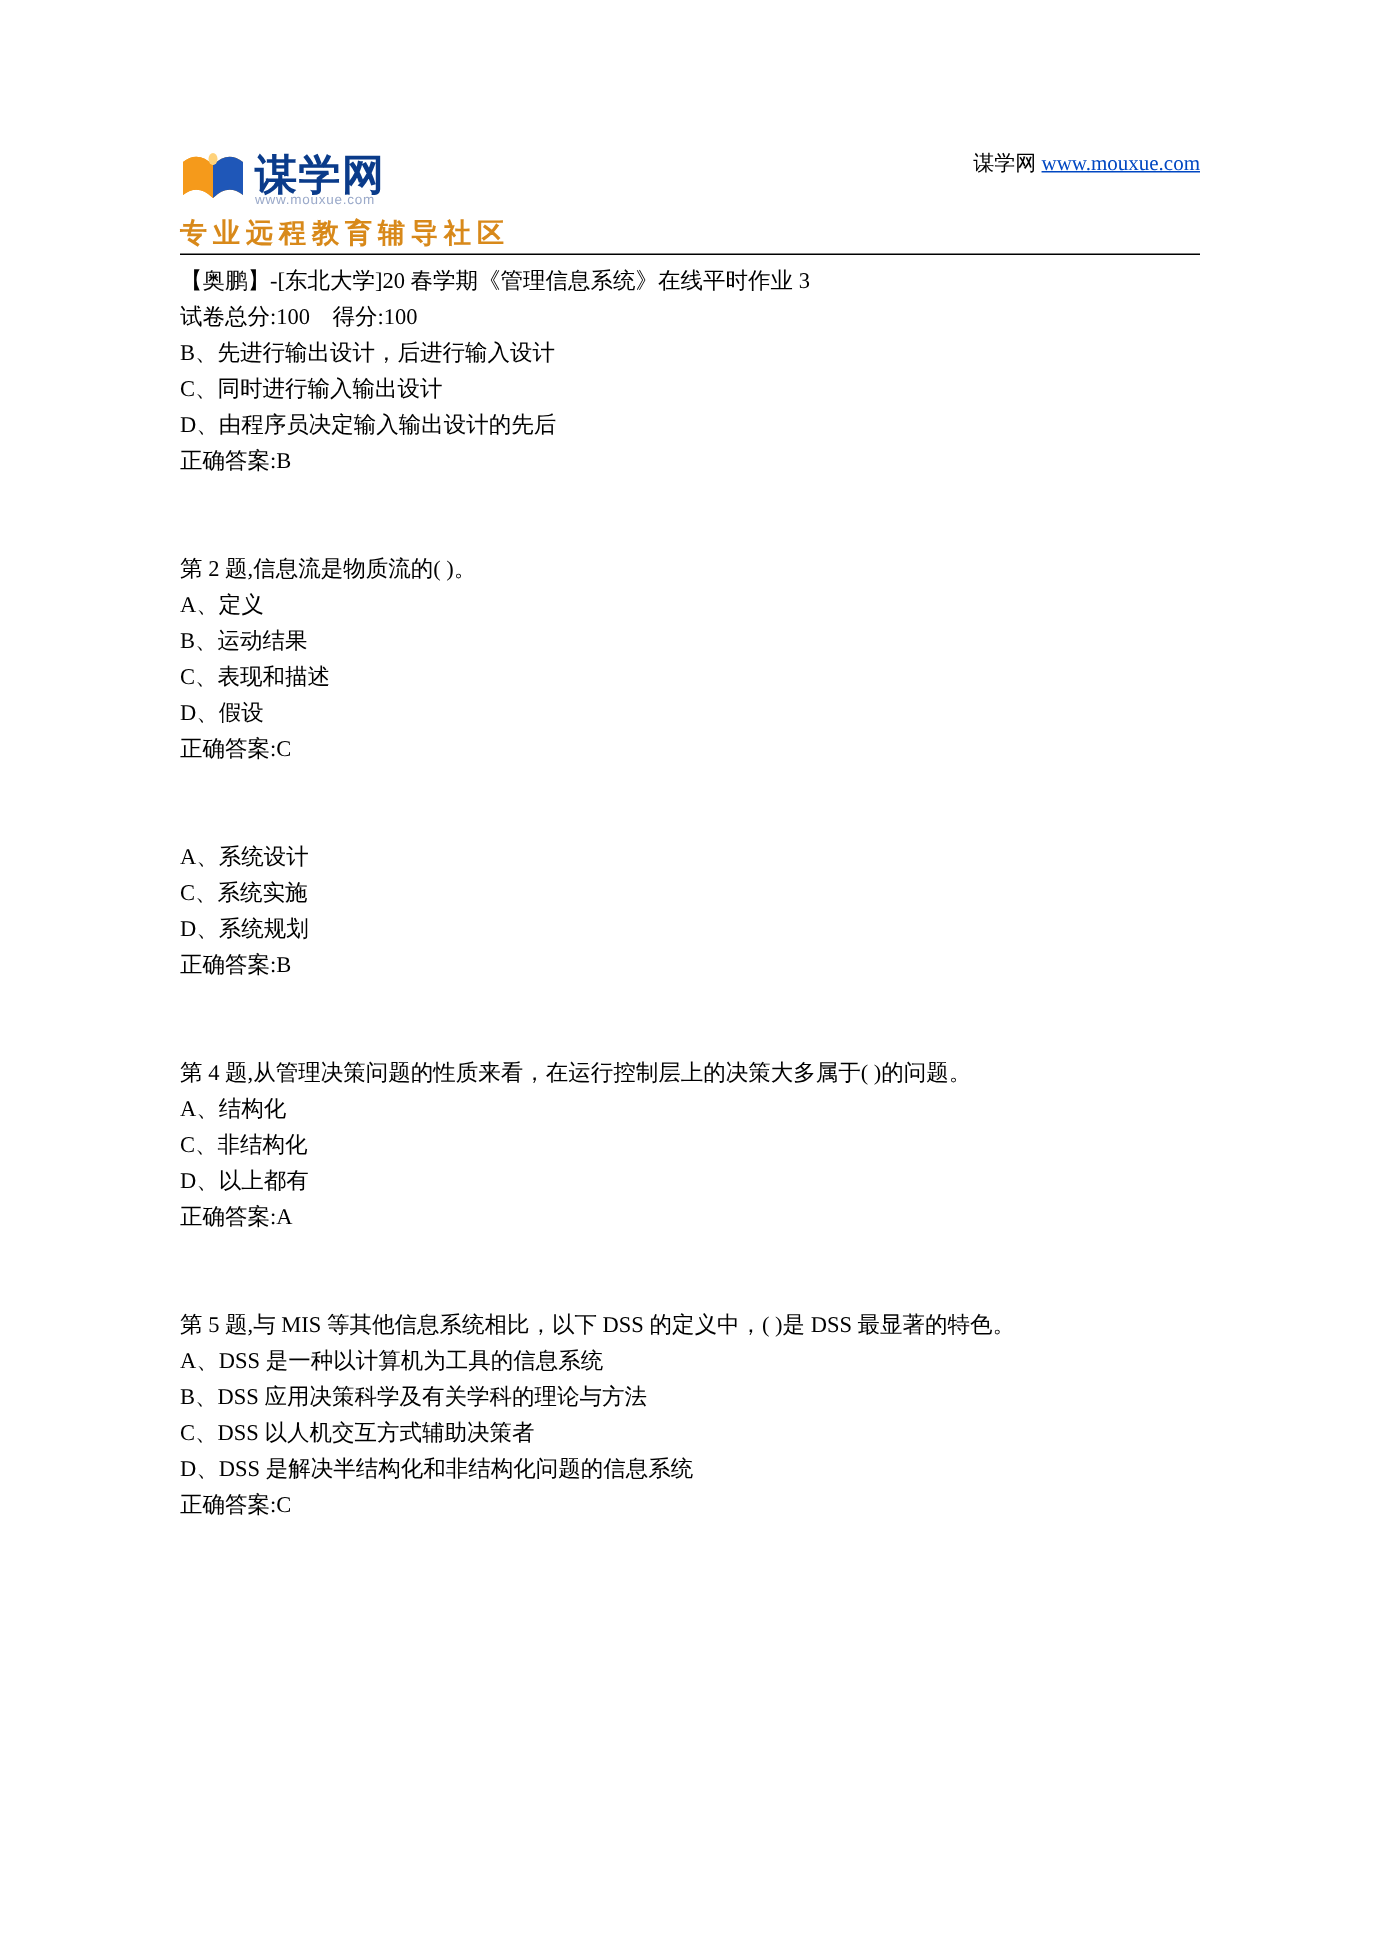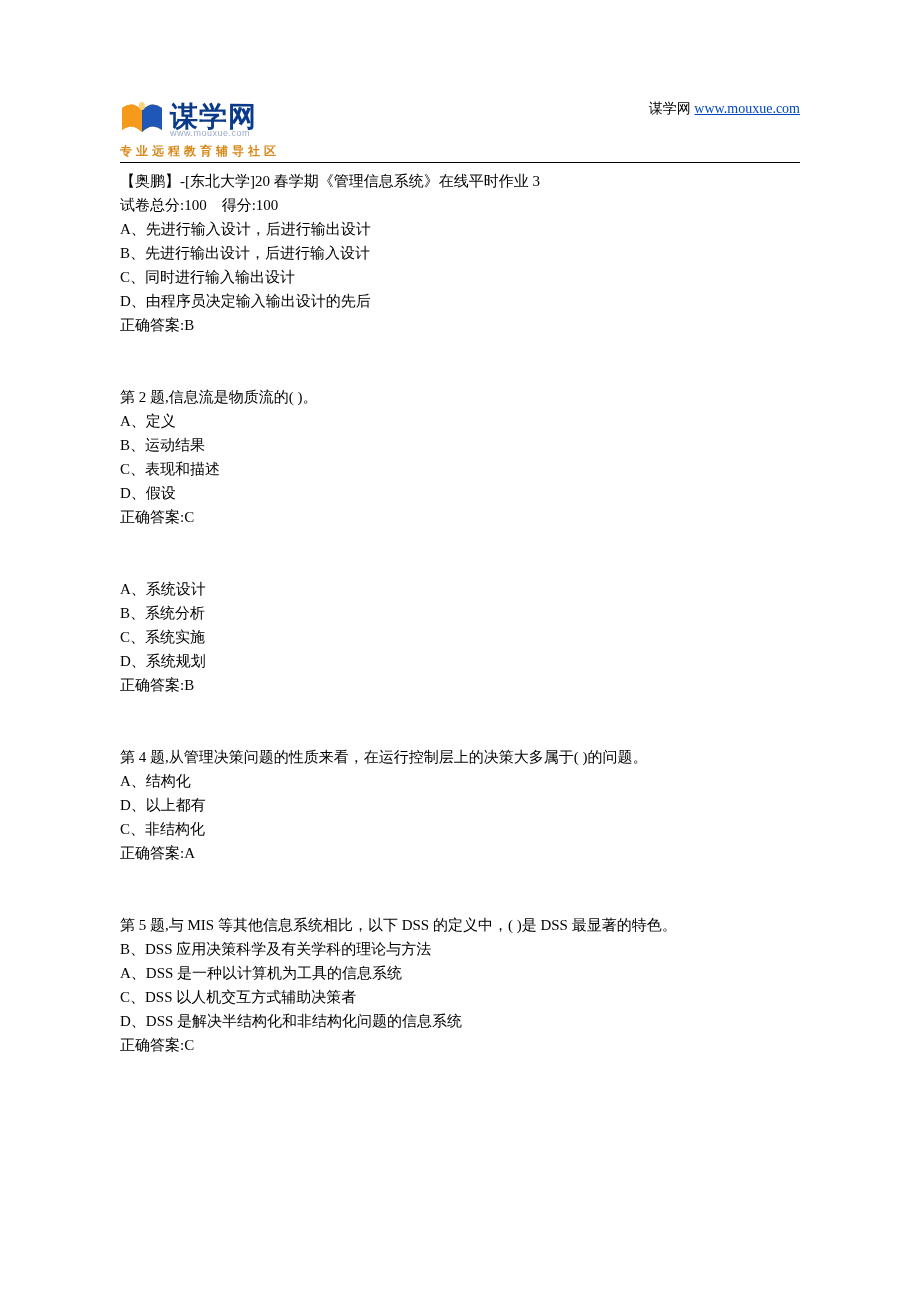--- a/index.html
+++ b/index.html
@@ -50,21 +50,21 @@
     }
     .logo-url {
       font-family: Arial, sans-serif;
       font-size: 9px;
       color: #9aa9c9;
       letter-spacing: 0.5px;
       margin-top: -2px;
     }
     .logo-tagline {
       font-family: "SimSun", "宋体", serif;
-      font-size: 12px;
+      font-size: 18px;
       color: #d8891a;
       letter-spacing: 4px;
       margin-top: 3px;
       font-weight: bold;
     }
     .header-right {
       font-size: 14px;
       color: #000;
       padding-bottom: 2px;
     }
@@ -111,54 +111,52 @@
       <span>谋学网</span>
       <a href="#">www.mouxue.com</a>
     </div>
   </div>
 
   <div class="content">
     <p>【奥鹏】-[东北大学]20 春学期《管理信息系统》在线平时作业 3</p>
     <p>试卷总分:100    得分:100</p>
 
     <div class="qblock">
-      <p>A、先进行输入设计，后进行输出设计</p>
       <p>B、先进行输出设计，后进行输入设计</p>
       <p>C、同时进行输入输出设计</p>
       <p>D、由程序员决定输入输出设计的先后</p>
       <p>正确答案:B</p>
     </div>
 
     <div class="qblock">
       <p>第 2 题,信息流是物质流的( )。</p>
       <p>A、定义</p>
       <p>B、运动结果</p>
       <p>C、表现和描述</p>
       <p>D、假设</p>
       <p>正确答案:C</p>
     </div>
 
     <div class="qblock">
       <p>A、系统设计</p>
-      <p>B、系统分析</p>
       <p>C、系统实施</p>
       <p>D、系统规划</p>
       <p>正确答案:B</p>
     </div>
 
     <div class="qblock">
       <p>第 4 题,从管理决策问题的性质来看，在运行控制层上的决策大多属于( )的问题。</p>
       <p>A、结构化</p>
+      <p>C、非结构化</p>
       <p>D、以上都有</p>
-      <p>C、非结构化</p>
       <p>正确答案:A</p>
     </div>
 
     <div class="qblock">
       <p>第 5 题,与 MIS 等其他信息系统相比，以下 DSS 的定义中，( )是 DSS 最显著的特色。</p>
+      <p>A、DSS 是一种以计算机为工具的信息系统</p>
       <p>B、DSS 应用决策科学及有关学科的理论与方法</p>
-      <p>A、DSS 是一种以计算机为工具的信息系统</p>
       <p>C、DSS 以人机交互方式辅助决策者</p>
       <p>D、DSS 是解决半结构化和非结构化问题的信息系统</p>
       <p>正确答案:C</p>
     </div>
   </div>
 </div>
 
 </body></html>

